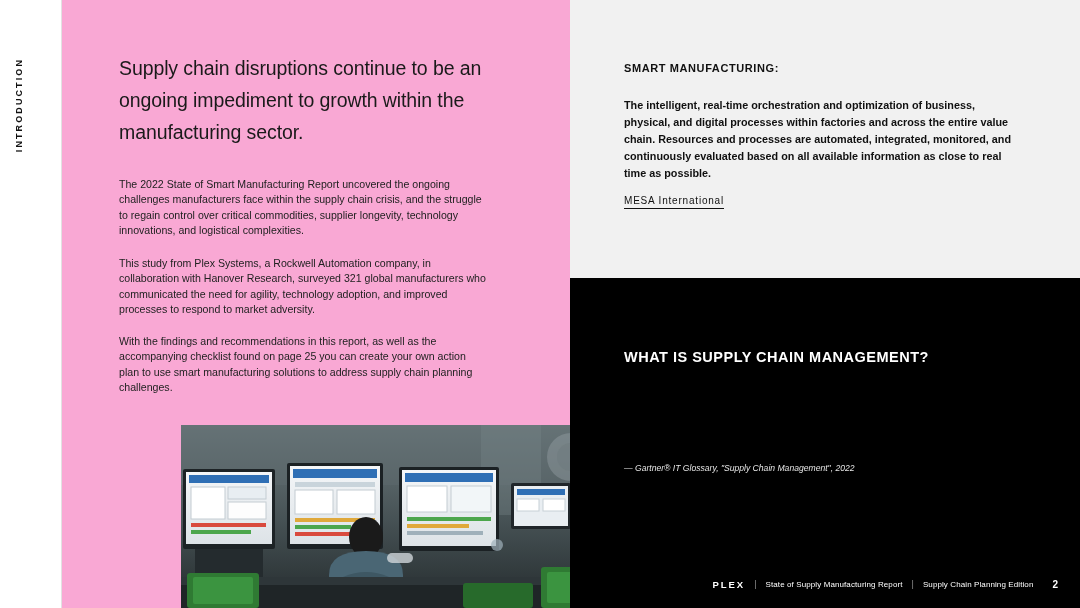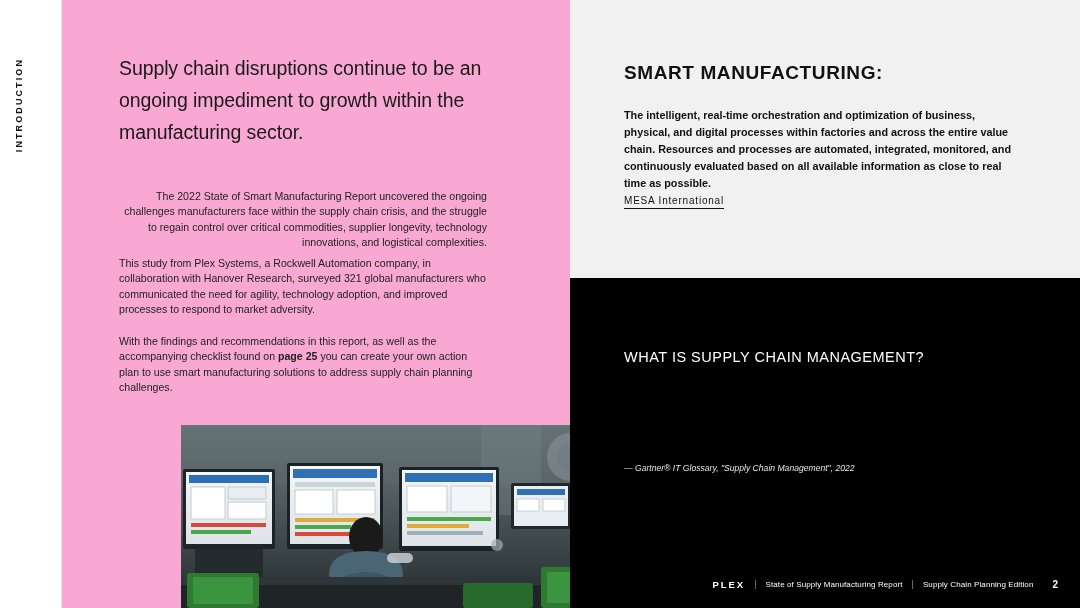--- a/index.html
+++ b/index.html
@@ -61,24 +61,24 @@
     letter-spacing: -0.1px;
   }
   .body-copy {
     position: absolute;
     left: 57px;
     width: 368px;
     font-size: 10.6px;
     line-height: 15.4px;
     color: #222222;
   }
-  .p1 { top: 189px; text-align: right; }
+  .p1 { top: 177px; }
   .p2 { top: 256px; }
   .p3 { top: 334px; }
-  .body-copy b { font-weight: bold; margin-top: 13px; }
+  .body-copy b { font-weight: normal; margin-top: 13px; }
 
   
   .photo {
     position: absolute;
     left: 119px; top: 425px;
     width: 451px; height: 183px;
     overflow: hidden;
     background: #2b3035;
   }
   .photo svg { display: block; }
@@ -86,28 +86,28 @@
   
   .panel-light {
     position: absolute;
     left: 570px; top: 0;
     width: 510px; height: 278px;
     background: #f1f1f1;
   }
   .sm-title {
     position: absolute;
     left: 54px; top: 62px;
-    font-size: 19px;
+    font-size: 11px;
     font-weight: bold;
     letter-spacing: 0.6px;
     color: #111111;
   }
   .sm-body {
     position: absolute;
-    left: 54px; top: 107px;
+    left: 54px; top: 97px;
     width: 400px;
     font-size: 10.8px;
     line-height: 17px;
     font-weight: bold;
     color: #111111;
   }
   .sm-source {
     position: absolute;
     left: 54px; top: 195px;
     font-size: 10px;
@@ -122,21 +122,21 @@
   .panel-dark {
     position: absolute;
     left: 570px; top: 278px;
     width: 510px; height: 330px;
     background: #000000;
   }
   .scm-title {
     position: absolute;
     left: 54px; top: 71px;
     font-size: 14.5px;
-    font-weight: normal;
+    font-weight: bold;
     letter-spacing: 0.5px;
     color: #ffffff;
   }
   .scm-body {
     position: absolute;
     left: 54px; top: 104px;
     width: 400px;
     font-size: 10.8px;
     line-height: 17.5px;
     font-weight: bold;

